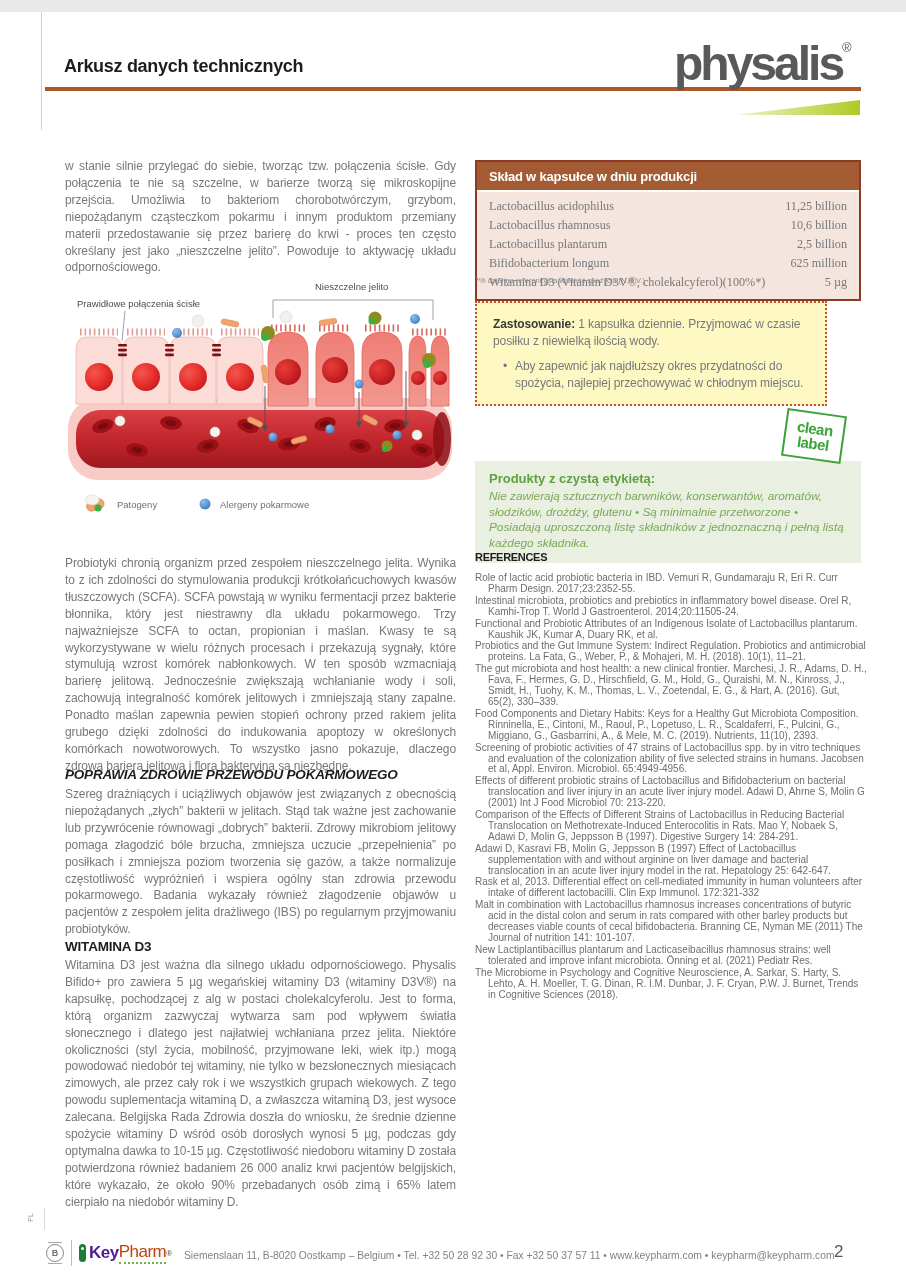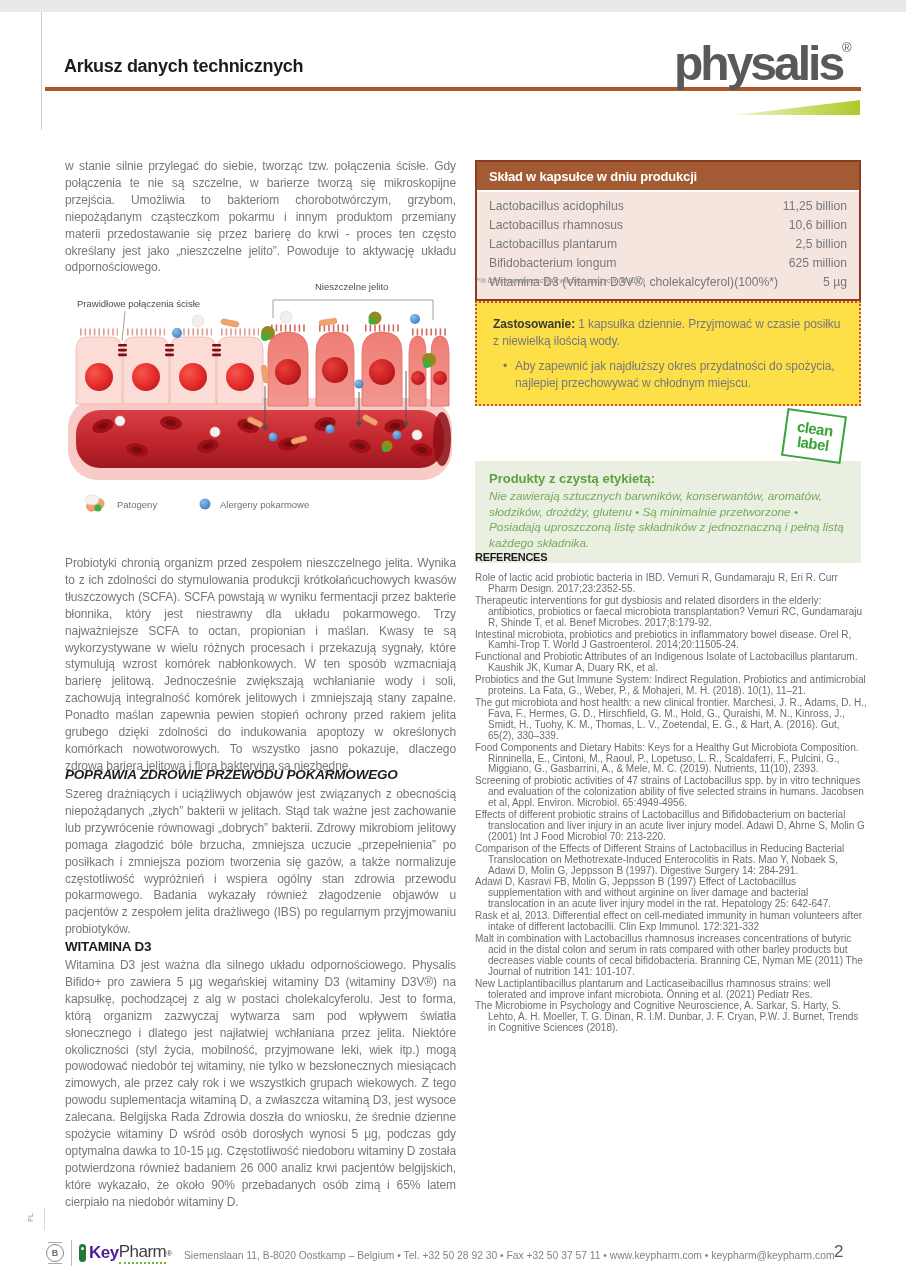--- a/index.html
+++ b/index.html
@@ -28,27 +28,27 @@
   #p-scfa{left:65px;top:543px;width:391px;}
   #sec1-h{left:65px;top:755px;font-style:italic;}
   #sec1-b{left:65px;top:774px;width:391px;}
   #sec2-h{left:65px;top:927px;}
   #sec2-b{left:65px;top:945px;width:391px;}
 
   
   #comp{left:475px;top:148px;width:386px;border:2px solid #8c3a21;box-sizing:border-box;}
   .comp-header{background:#a25b33;color:#fff;font-weight:bold;font-size:13px;
                padding:7px 12px 6px;letter-spacing:-0.2px;border-bottom:2px solid #fff;}
-  .comp-body{background:#f4e5df;padding:5px 12px 7px;}
+  .comp-body{background:#f4e5df;padding:5px 12px 7px;font-family:Liberation Serif, serif;}
   .comp-row{display:flex;justify-content:space-between;font-size:12.2px;line-height:19px;color:#77787b;}
   #footnote{left:476px;top:264px;font-size:7.5px;color:#8a8b8d;}
 
   
-  #usage{left:475px;top:289px;width:386px;box-sizing:border-box;border:2px dotted #cd4a33;
-         background:#fde047;padding:13px 16px 12px;}
+  #usage{left:475px;top:289px;width:352px;box-sizing:border-box;border:2px dotted #cd4a33;
+         background:#fef9c3;padding:13px 16px 12px;}
   #usage .text{text-align:left;}
   .usage-lead-label{font-weight:bold;color:#3a3a39;}
   .bullet{position:relative;padding-left:22px;margin-top:8px;}
   .bullet::before{content:"•";position:absolute;left:10px;color:#77787b;}
 
   
   #stamp{left:784px;top:400px;transform:rotate(8deg);background:#fff;border:2px solid #3aa339;
          color:#3aa339;font-weight:bold;font-size:15px;line-height:15px;padding:7px 10px;
          text-align:center;letter-spacing:-0.5px;z-index:3;}
 
@@ -68,21 +68,21 @@
   #plmark{left:44px;top:1196px;width:1px;height:22px;background:#d8d8d8;}
   #kplogo{left:46px;top:1226px;display:flex;align-items:center;height:30px;}
   .bcircle{width:16px;height:16px;border:1px solid #8a8a8a;border-radius:50%;color:#6f6f6f;
            font-size:9px;font-weight:bold;display:flex;align-items:center;justify-content:center;}
   .bwrap{display:flex;flex-direction:column;align-items:center;gap:1px;}
   .bdash{width:14px;height:1px;background:#aaa;}
   .kp-div{width:1px;height:26px;background:#bbb;margin:0 7px;}
   .capsule{width:7px;height:18px;border-radius:4px;background:#1f7a33;margin-right:3px;position:relative;}
   .capsule::after{content:"";position:absolute;left:2px;top:3px;width:3px;height:3px;border-radius:50%;background:#fff;}
   .kp-key{font-size:17px;font-weight:bold;color:#4c1d95;letter-spacing:-0.5px;}
-  .kp-pharm{font-size:17px;color:#404040;letter-spacing:-0.5px;border-bottom:2px dotted #76b043;text-align:center;}
+  .kp-pharm{font-size:17px;color:#c2410c;letter-spacing:-0.5px;border-bottom:2px dotted #76b043;text-align:center;}
   .kp-dot{font-size:8px;color:#4d4e50;vertical-align:9px;}
   #address{left:184px;top:1238px;font-size:10.3px;color:#808285;}
   #pagenum{left:834px;top:1230px;font-size:17px;color:#58595b;}
 </style>
 </head>
 <body>
 
 <div class="page">
 
   <div class="abs" id="regmark"></div>
@@ -338,21 +338,20 @@
   <div class="abs" id="greenbox">
     <div class="green-title">Produkty z czystą etykietą:</div>
     <div class="green-body">Nie zawierają sztucznych barwników, konserwantów, aromatów, słodzików, drożdży, glutenu • Są minimalnie przetworzone • Posiadają uproszczoną listę składników z jednoznaczną i pełną listą każdego składnika.</div>
   </div>
 
   <div class="abs" id="refs-h">REFERENCES</div>
   <div class="abs" id="refs">
 
       <p class="ref">Role of lactic acid probiotic bacteria in IBD. Vemuri R, Gundamaraju R, Eri R. Curr Pharm Design. 2017;23:2352-55.</p>
 
-      <p class="ref">Therapeutic interventions for gut dysbiosis and related disorders in the elderly: antibiotics, probiotics or faecal microbiota transplantation? Vemuri RC, Gundamaraju R, Shinde T, et al. Benef Microbes. 2017;8:179-92.</p>
 
       <p class="ref">Intestinal microbiota, probiotics and prebiotics in inflammatory bowel disease. Orel R, Kamhi-Trop T. World J Gastroenterol. 2014;20:11505-24.</p>
 
       <p class="ref">Functional and Probiotic Attributes of an Indigenous Isolate of Lactobacillus plantarum. Kaushik JK, Kumar A, Duary RK, et al.</p>
 
       <p class="ref">Probiotics and the Gut Immune System: Indirect Regulation. Probiotics and antimicrobial proteins. La Fata, G., Weber, P., &amp; Mohajeri, M. H. (2018). 10(1), 11–21.</p>
 
       <p class="ref">The gut microbiota and host health: a new clinical frontier. Marchesi, J. R., Adams, D. H., Fava, F., Hermes, G. D., Hirschfield, G. M., Hold, G., Quraishi, M. N., Kinross, J., Smidt, H., Tuohy, K. M., Thomas, L. V., Zoetendal, E. G., &amp; Hart, A. (2016). Gut, 65(2), 330–339.</p>
 
       <p class="ref">Food Components and Dietary Habits: Keys for a Healthy Gut Microbiota Composition. Rinninella, E., Cintoni, M., Raoul, P., Lopetuso, L. R., Scaldaferri, F., Pulcini, G., Miggiano, G., Gasbarrini, A., &amp; Mele, M. C. (2019). Nutrients, 11(10), 2393.</p>

